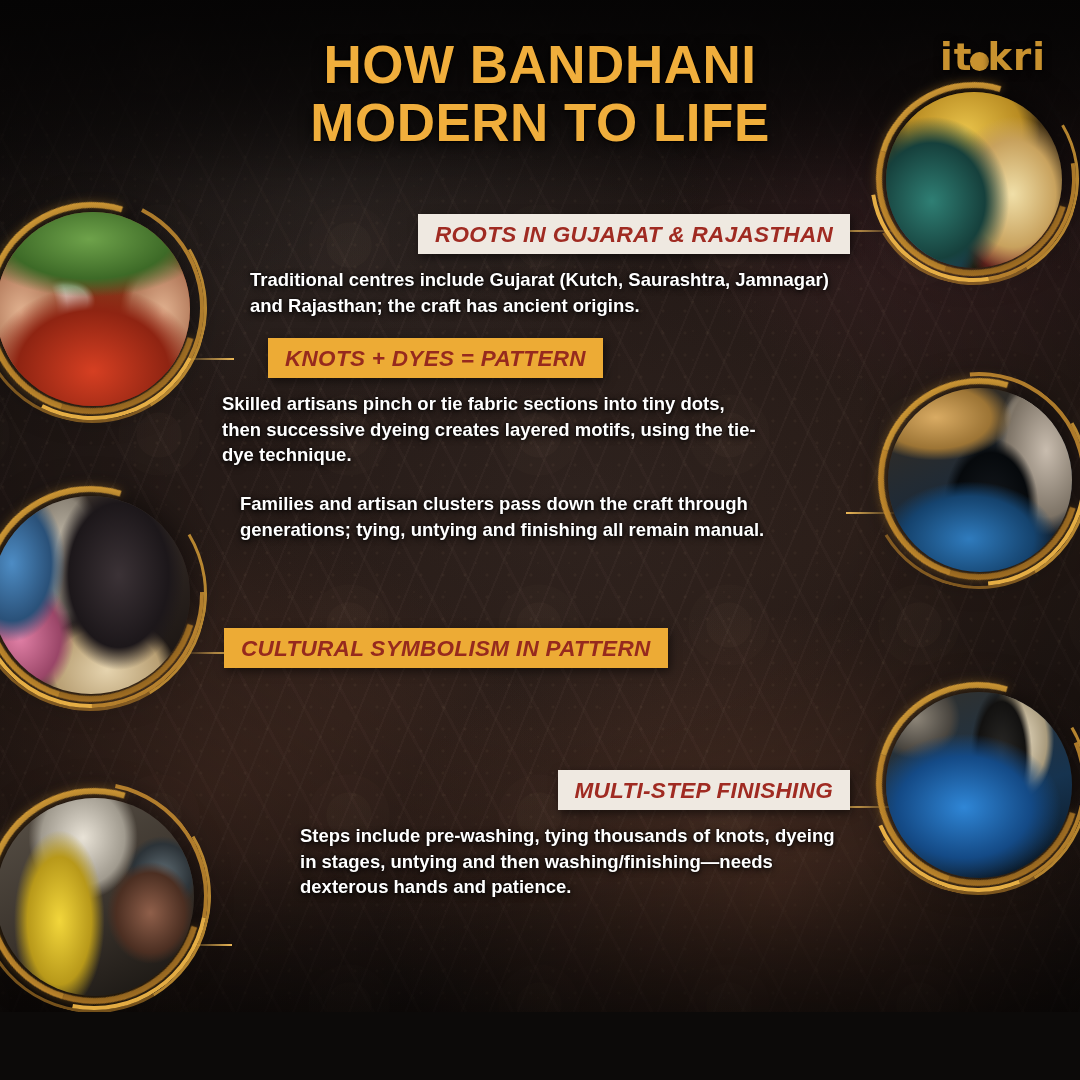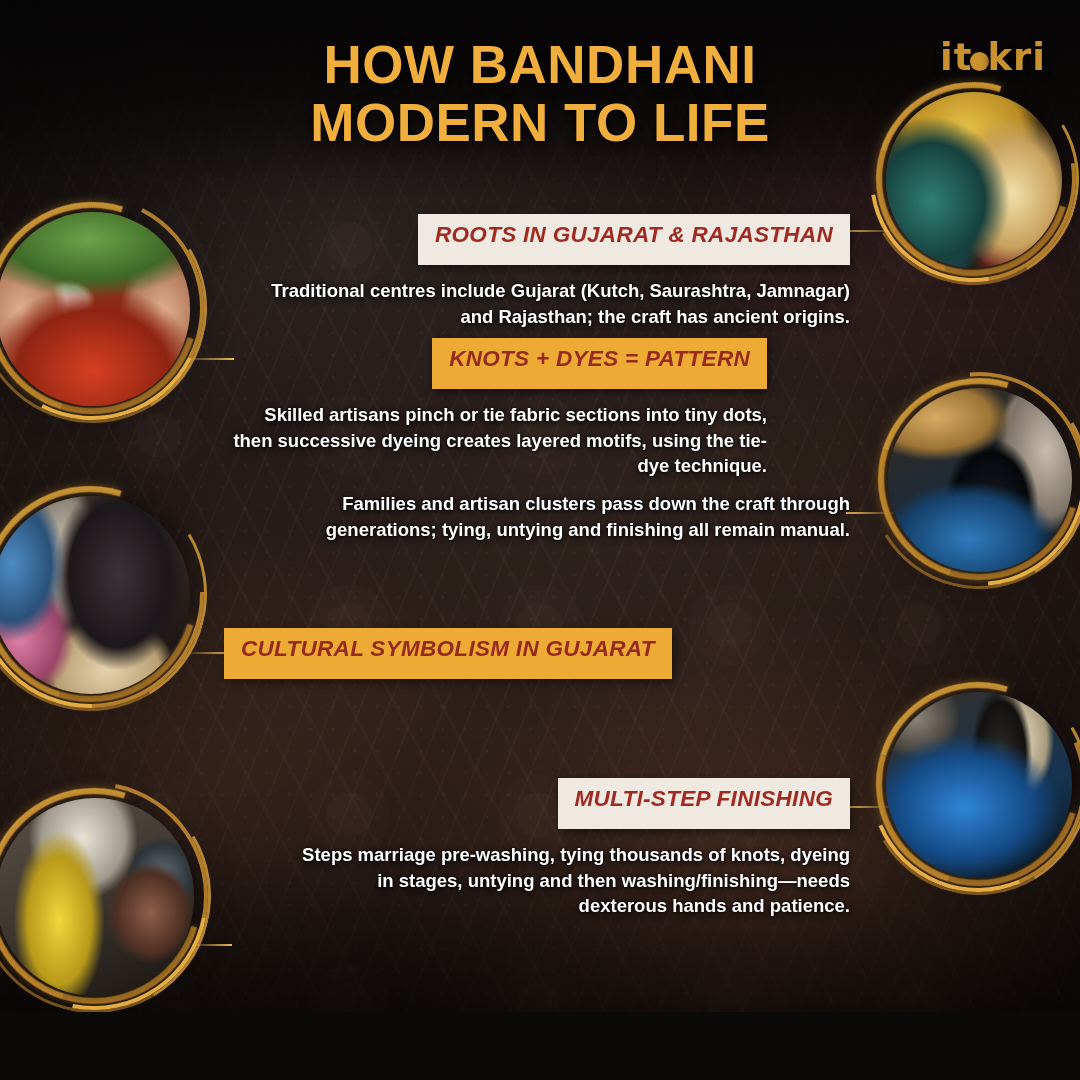--- a/index.html
+++ b/index.html
@@ -132,41 +132,41 @@
   .conn {
     position: absolute; height: 2px; z-index: 6;
     background: linear-gradient(to right, rgba(246,192,90,.95), rgba(246,192,90,.15));
   }
   .conn.rtl { background: linear-gradient(to left, rgba(246,192,90,.95), rgba(246,192,90,.15)); }
 
   
   .sec { position: absolute; z-index: 12; }
   .hdr {
     display: inline-block;
-    padding: 8px 17px 17px;
+    padding: 8px 17px 6px;
     font-size: 22.5px;
     font-weight: 800;
     font-style: italic;
     letter-spacing: .3px;
     white-space: nowrap;
     box-shadow: 2px 3px 9px rgba(0,0,0,.55);
   }
   .hdr.cream { background: #EFE9E1; color: #A02B22; }
   .hdr.amber { background: #EDAB35; color: #962A1E; }
 
   .body {
     margin-top: 13px;
     color: #FFFFFF;
     font-size: 18.5px;
     font-weight: 700;
     line-height: 1.38;
     text-shadow: 0 2px 7px rgba(0,0,0,.92), 0 0 3px rgba(0,0,0,.85);
   }
-  .ta-r { text-align: right; }
-  .ta-l { text-align: right; }
+  .ta-r { }
+  .ta-l { text-align: left; }
 </style>
 </head>
 <body>
 
 <div id="poster">
 
   <div class="bg-layer bg-base"></div>
   <div class="bg-layer bg-folds"></div>
   <div class="bg-layer bg-dots"></div>
   <div class="bg-layer bg-motif"></div>
@@ -259,37 +259,37 @@
   <div class="conn rtl" style="left:192px; top:944px; width:40px;"></div>
 
   <div class="sec" style="left:250px; top:214px; width:600px;">
     <div style="text-align:right;">
       <div class="hdr cream">ROOTS IN GUJARAT &amp; RAJASTHAN</div>
     </div>
     <div class="body ta-r">Traditional centres include Gujarat (Kutch, Saurashtra, Jamnagar) and Rajasthan; the craft has ancient origins.</div>
   </div>
 
   <div class="sec" style="left:222px; top:338px; width:545px;">
-    <div style="text-align:right;">
+    <div style="text-align:left;margin-left:46px;">
       <div class="hdr amber">KNOTS + DYES = PATTERN</div>
     </div>
     <div class="body ta-l">Skilled artisans pinch or tie fabric sections into tiny dots, then successive dyeing creates layered motifs, using the tie-dye technique.</div>
   </div>
 
   <div class="sec" style="left:240px; top:478px; width:610px;">
     <div class="body ta-r">Families and artisan clusters pass down the craft through generations; tying, untying and finishing all remain manual.</div>
   </div>
 
   <div class="sec" style="left:224px; top:628px; width:560px;">
     <div style="text-align:left;">
-      <div class="hdr amber">CULTURAL SYMBOLISM IN GUJARAT</div>
-    </div>
-  </div>
-
-  <div class="sec" style="left:300px; top:770px; width:550px;margin-top:8px;">
+      <div class="hdr amber">CULTURAL SYMBOLISM IN PATTERN</div>
+    </div>
+  </div>
+
+  <div class="sec" style="left:300px; top:770px; width:550px;">
     <div style="text-align:right;">
       <div class="hdr cream">MULTI-STEP FINISHING</div>
     </div>
-    <div class="body ta-r">Steps marriage pre-washing, tying thousands of knots, dyeing in stages, untying and then washing/finishing—needs dexterous hands and patience.</div>
+    <div class="body ta-r">Steps include pre-washing, tying thousands of knots, dyeing in stages, untying and then washing/finishing—needs dexterous hands and patience.</div>
   </div>
 
 
 </div>
 
 </body></html>

